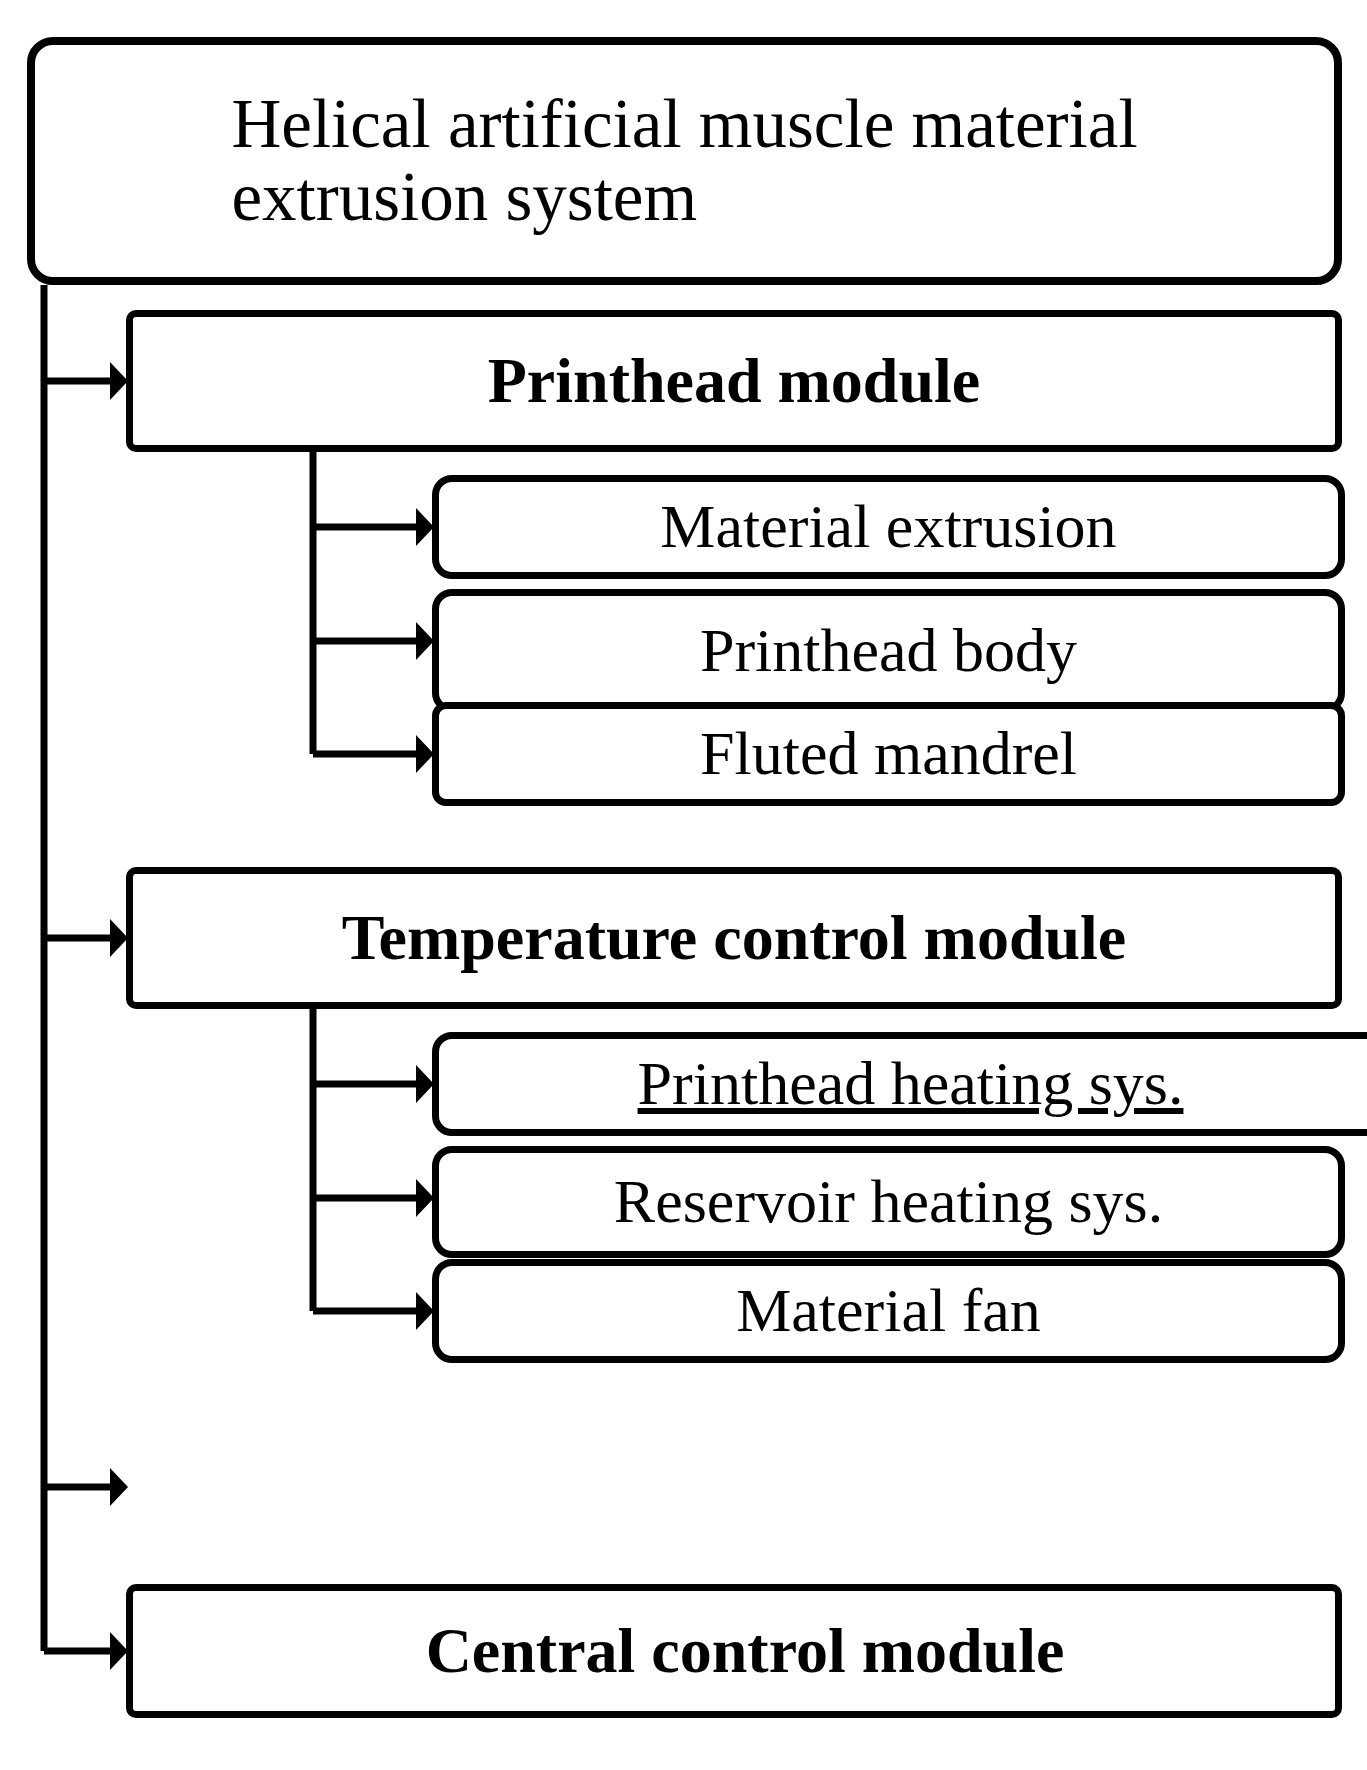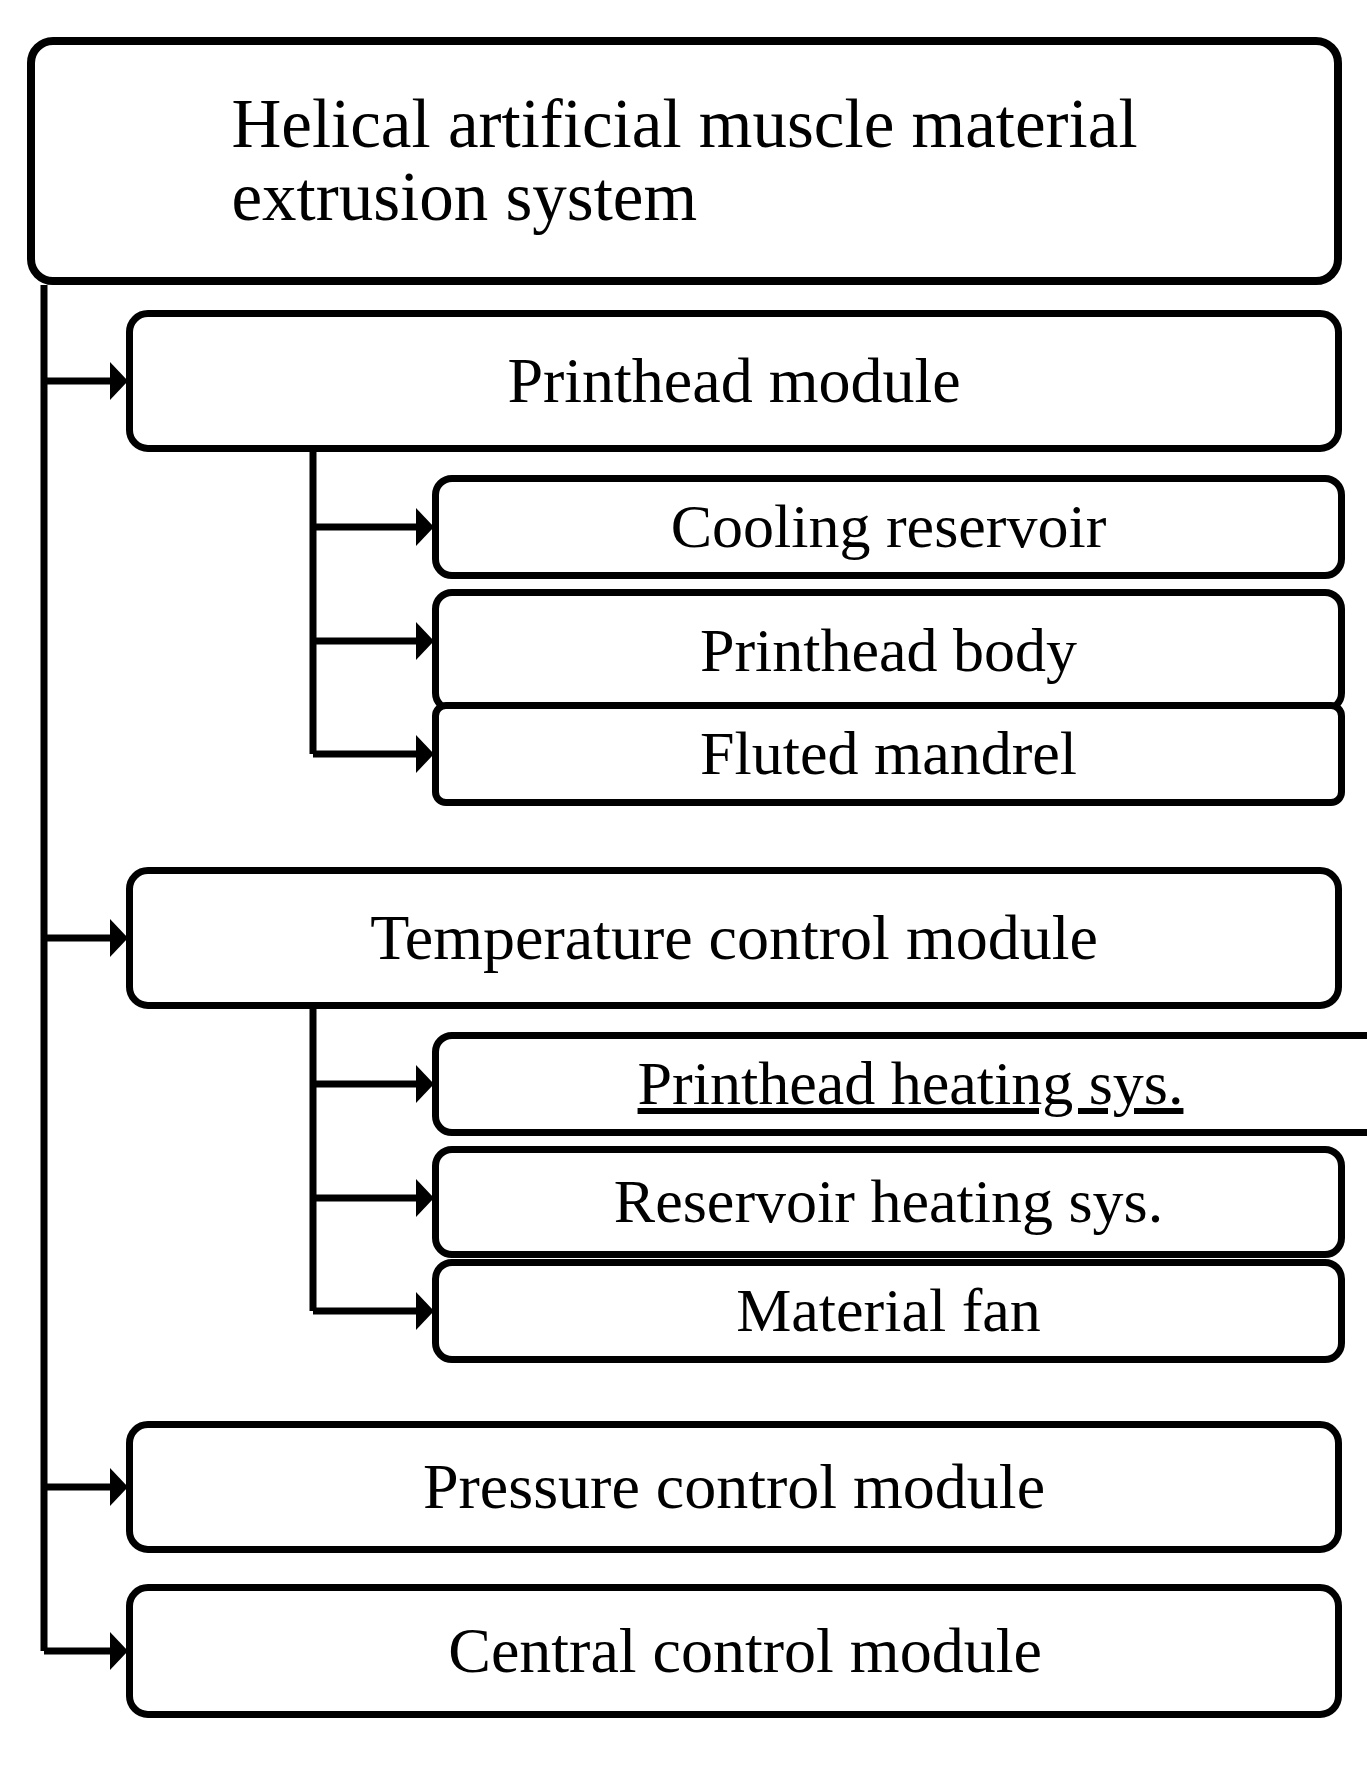--- a/index.html
+++ b/index.html
@@ -45,22 +45,23 @@
   }
 
   .node-box.level-0 {
     border-width: 8px;
     border-radius: 26px;
     font-size: 69px;
   }
 
   .node-box.level-1 {
     border-width: 7px;
-    border-radius: 22px;
+    border-radius: 10px;
     font-size: 64px;
+    font-weight: bold;
   }
 
   .node-box.level-2 {
     border-width: 7px;
     border-radius: 20px;
     font-size: 62px;
   }
 
   .node-label {
     display: block;
@@ -114,21 +115,21 @@
   <div class="node-box level-0" style="left:27px; top:37px; width:1315px; height:248px;">
     <span class="node-label">Helical artificial muscle material
 extrusion system</span>
   </div>
 
   <div class="node-box level-1" style="left:126px; top:310px; width:1216px; height:142px;">
     <span class="node-label">Printhead module</span>
   </div>
 
   <div class="node-box level-2" style="left:432px; top:475px; width:913px; height:104px;">
-    <span class="node-label">Cooling reservoir</span>
+    <span class="node-label">Material extrusion</span>
   </div>
 
   <div class="node-box level-2" style="left:432px; top:589px; width:913px; height:124px;">
     <span class="node-label">Printhead body</span>
   </div>
 
   <div class="node-box level-2" style="left:432px; top:702px; width:913px; height:104px;border-radius:14px;">
     <span class="node-label">Fluted mandrel</span>
   </div>
 
@@ -141,21 +142,18 @@
   </div>
 
   <div class="node-box level-2" style="left:432px; top:1146px; width:913px; height:112px;border-radius:20px;">
     <span class="node-label">Reservoir heating sys.</span>
   </div>
 
   <div class="node-box level-2" style="left:432px; top:1259px; width:913px; height:104px;">
     <span class="node-label">Material fan</span>
   </div>
 
-  <div class="node-box level-1" style="left:126px; top:1421px; width:1216px; height:132px;">
-    <span class="node-label">Pressure control module</span>
-  </div>
 
   <div class="node-box level-1" style="left:126px; top:1584px; width:1216px; height:134px;padding-left:36px;">
     <span class="node-label">Central control module</span>
   </div>
 
 </div>
 
 </body></html>

